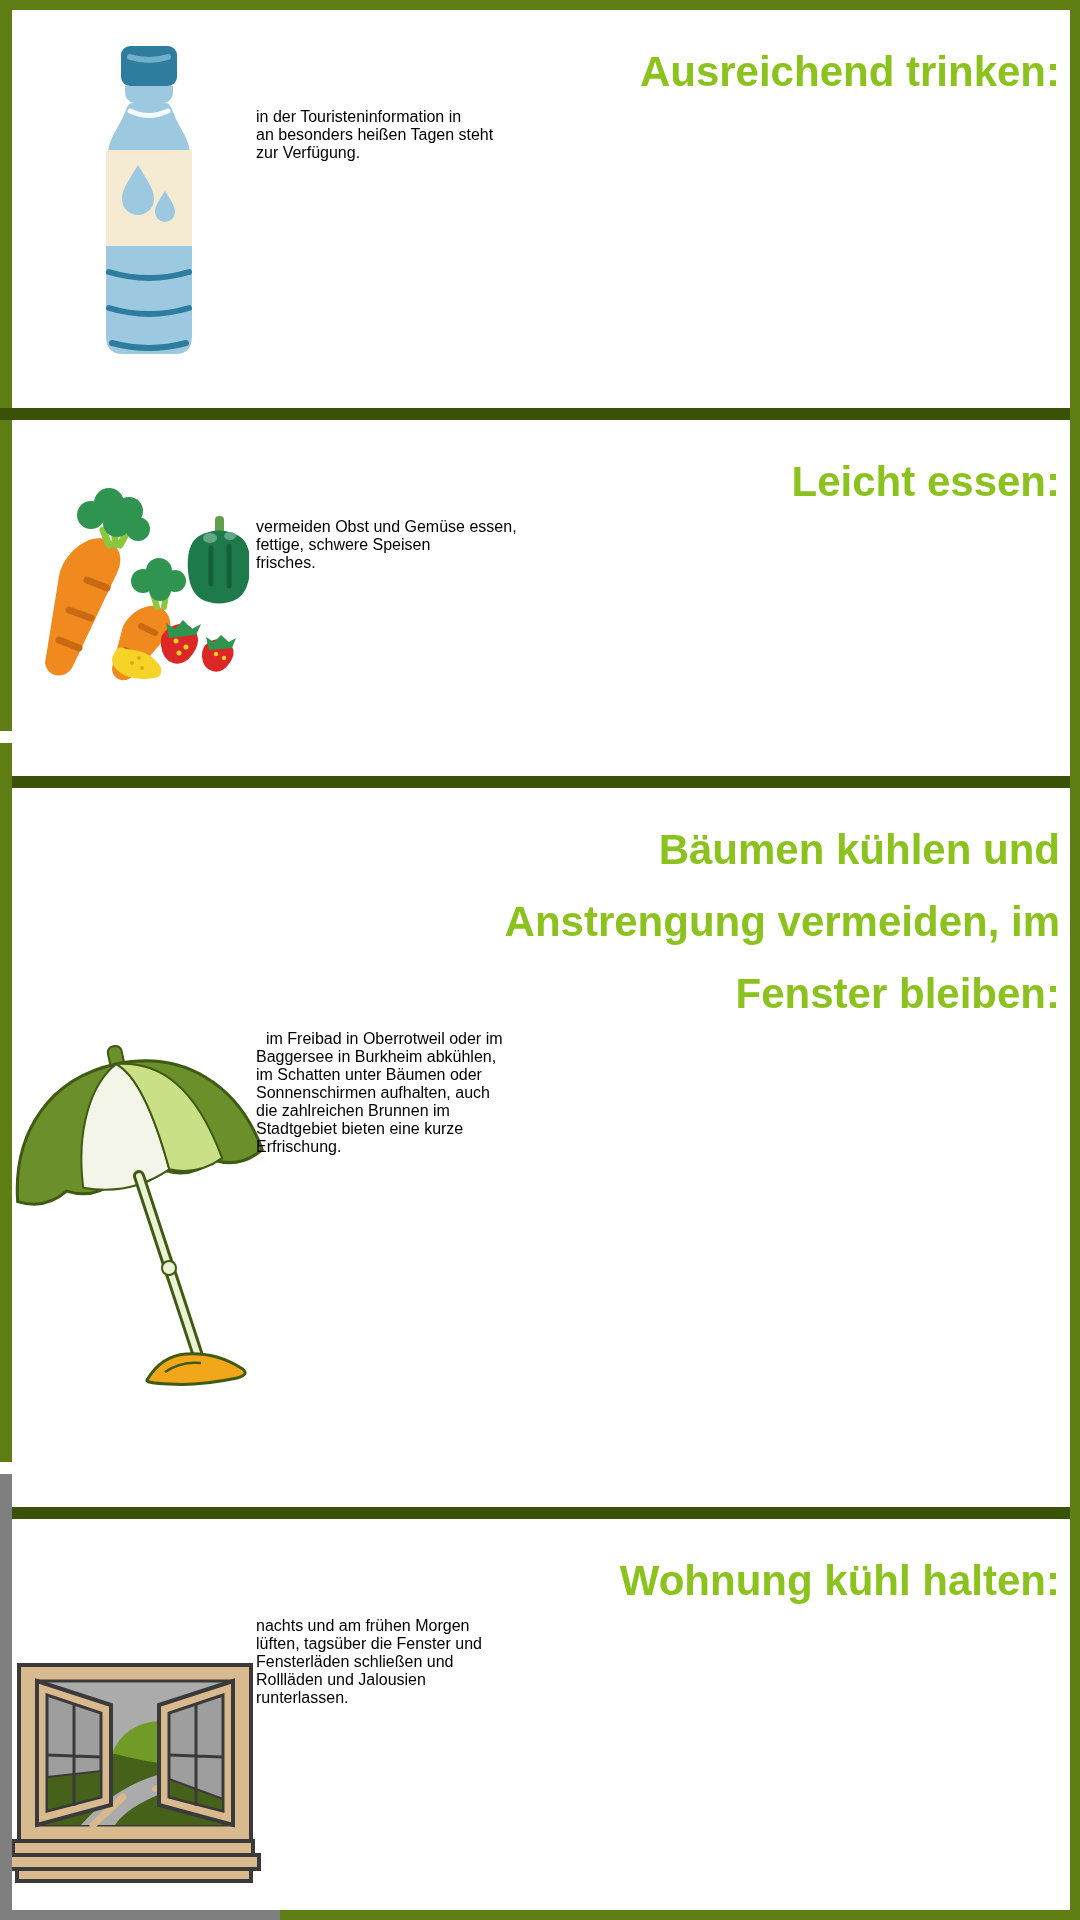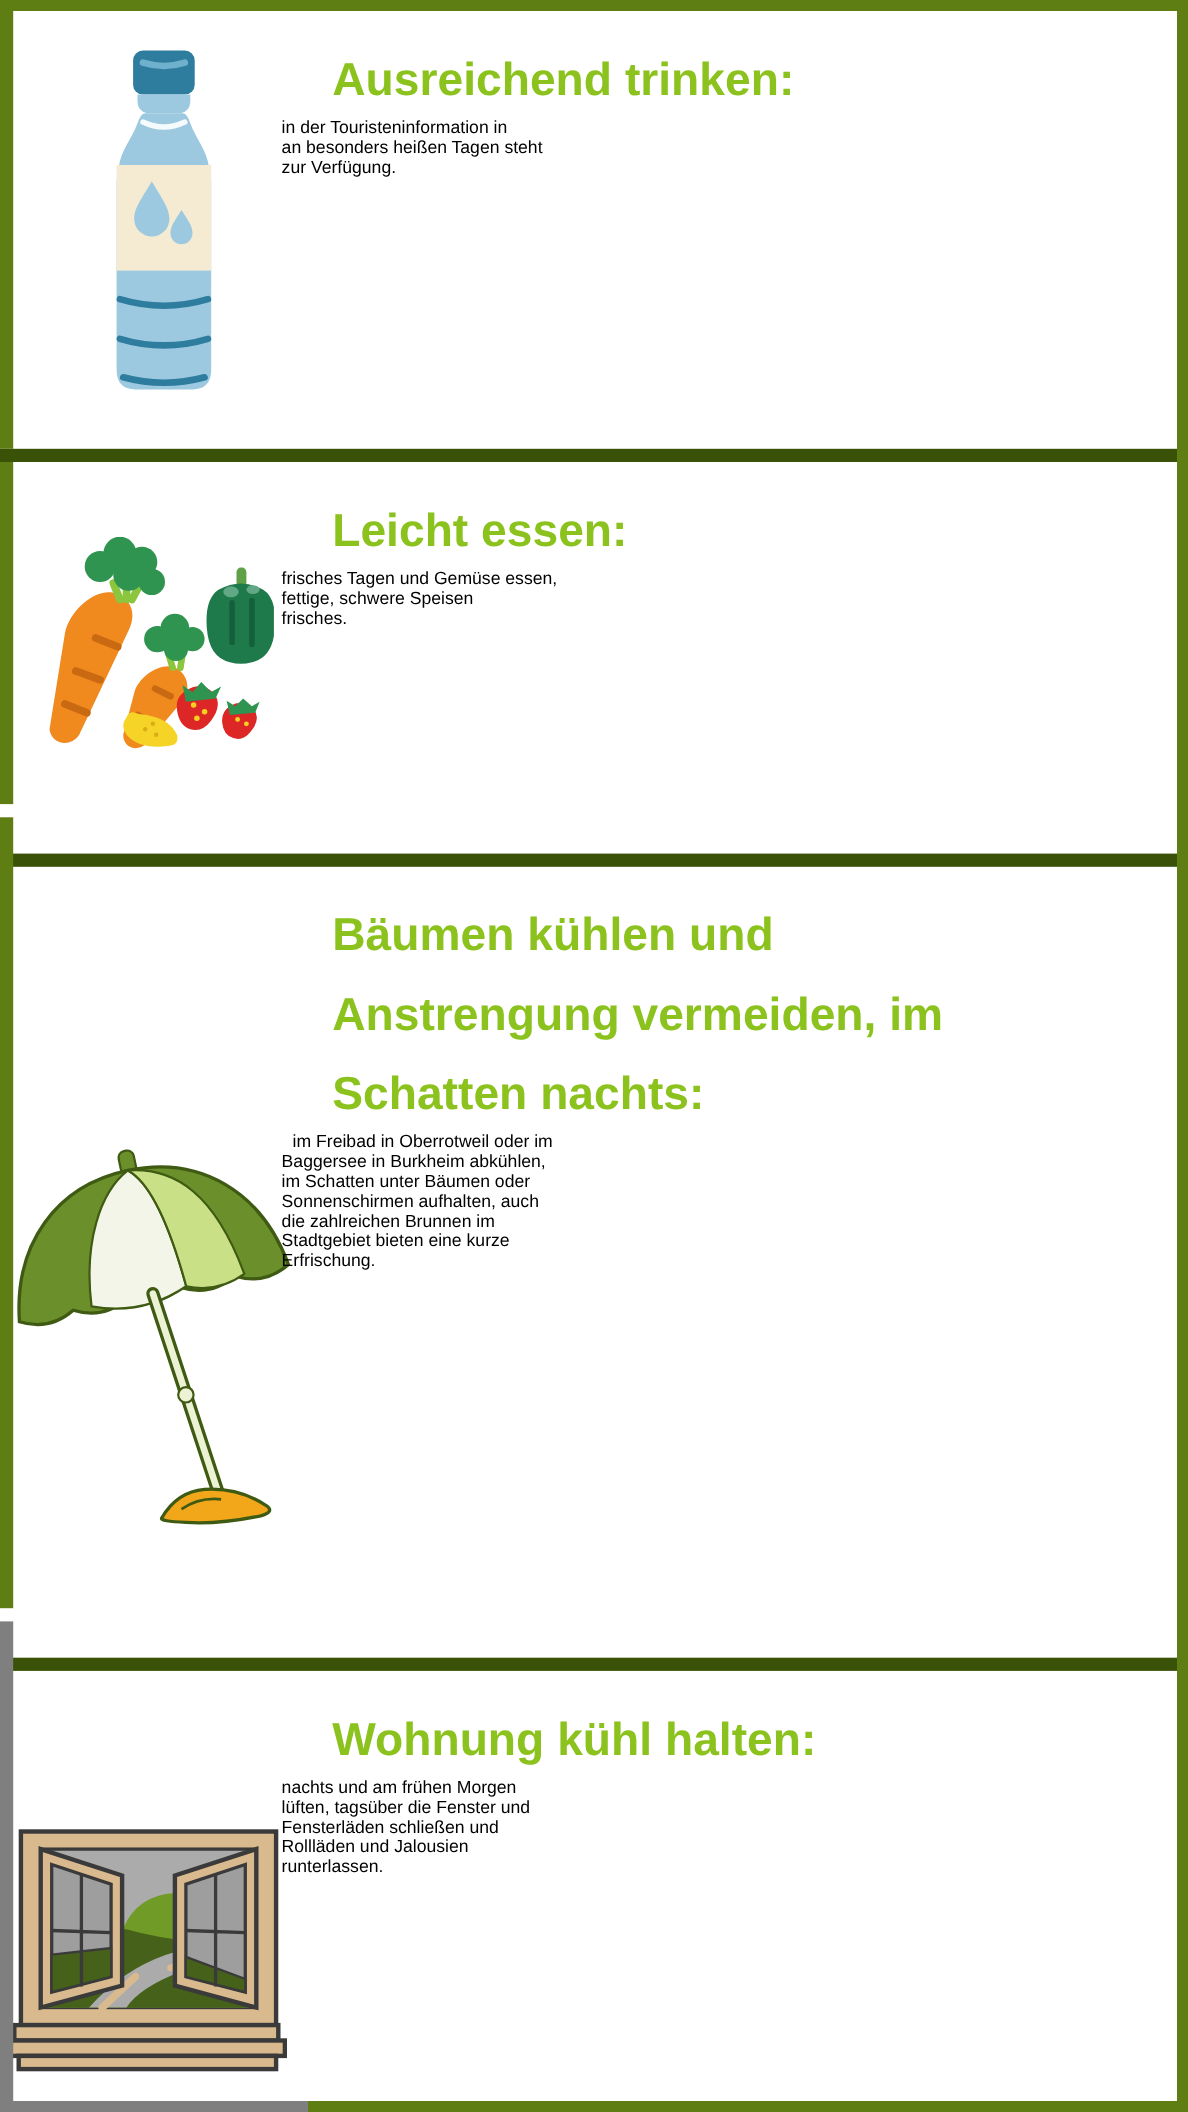--- a/index.html
+++ b/index.html
@@ -25,21 +25,21 @@
   }
   .icon-col svg{flex:none;}
   .text-col{flex:1;padding-top:26px;padding-right:20px;}
   .tip-heading{
     margin:0 0 0 46px;
     color:#8CC21E;
     font-weight:700;
     font-size:42px;
     line-height:72px;
   }
-  .tip-heading span{display:block;}
+  .tip-heading span{display:block;text-align:right;}
   .tip-body{margin:0;color:#000000;font-size:40px;line-height:64px;}
   .indent-sm{padding-left:10px;}
   
   .b-top{position:absolute;left:0;top:0;width:1080px;height:10px;background:#5E7D13;}
   .b-right{position:absolute;right:0;top:0;width:10px;height:1920px;background:#5E7D13;}
   .b-left-g1{position:absolute;left:0;top:10px;width:12px;height:398px;background:#5E7D13;}
   .b-left-g2{position:absolute;left:0;top:420px;width:12px;height:311px;background:#5E7D13;}
   .b-left-g3{position:absolute;left:0;top:743px;width:12px;height:719px;background:#5E7D13;}
   .b-left-gray{position:absolute;left:0;top:1474px;width:12px;height:436px;background:#7F7F7F;}
   .b-bottom-gray{position:absolute;left:0;top:1910px;width:280px;height:10px;background:#7F7F7F;}
@@ -131,21 +131,21 @@
           <circle cx="123" cy="180" r="2" fill="#D9AE14"></circle>
           <circle cx="120" cy="170" r="2" fill="#D9AE14"></circle>
       </svg>
     </div>
     <div class="text-col">
       <h2 class="tip-heading">
         <span>Leicht essen:</span>
       </h2>
       <p class="tip-body">
         </p>
-        <div>frisches Tagen und Gemüse essen,</div>
+        <div>vermeiden Obst und Gemüse essen,</div>
         <div>fettige, schwere Speisen</div>
         <div>frisches.</div>
       <p></p>
     </div>
   </section>
 
   <div class="divider"></div>
 
   <section class="row s3">
     <div class="icon-col">
@@ -161,21 +161,21 @@
         <path d="M140 148 L203 340" stroke="#ECF3D4" stroke-width="6" stroke-linecap="round"></path>
         <circle cx="170" cy="240" r="7" fill="#ECF3D4" stroke="#3F5A12" stroke-width="2"></circle>
         <path d="M148 352 Q162 328 187 326 Q217 324 242 340 Q252 346 238 350 Q200 358 170 356 Q146 355 148 352 Z" fill="#F2A71B" stroke="#3F5A12" stroke-width="3"></path>
         <path d="M166 344 q16 -11 36 -9" stroke="#3F5A12" stroke-width="2.5" fill="none"></path>
       </svg>
     </div>
     <div class="text-col">
       <h2 class="tip-heading">
         <span>Bäumen kühlen und</span>
         <span>Anstrengung vermeiden, im</span>
-        <span>Schatten nachts:</span>
+        <span>Fenster bleiben:</span>
       </h2>
       <p class="tip-body">
         </p>
         <div class="indent-sm">im Freibad in Oberrotweil oder im</div>
         <div>Baggersee in Burkheim abkühlen,</div>
         <div>im Schatten unter Bäumen oder</div>
         <div>Sonnenschirmen aufhalten, auch</div>
         <div>die zahlreichen Brunnen im</div>
         <div>Stadtgebiet bieten eine kurze</div>
         <div>Erfrischung.</div>

